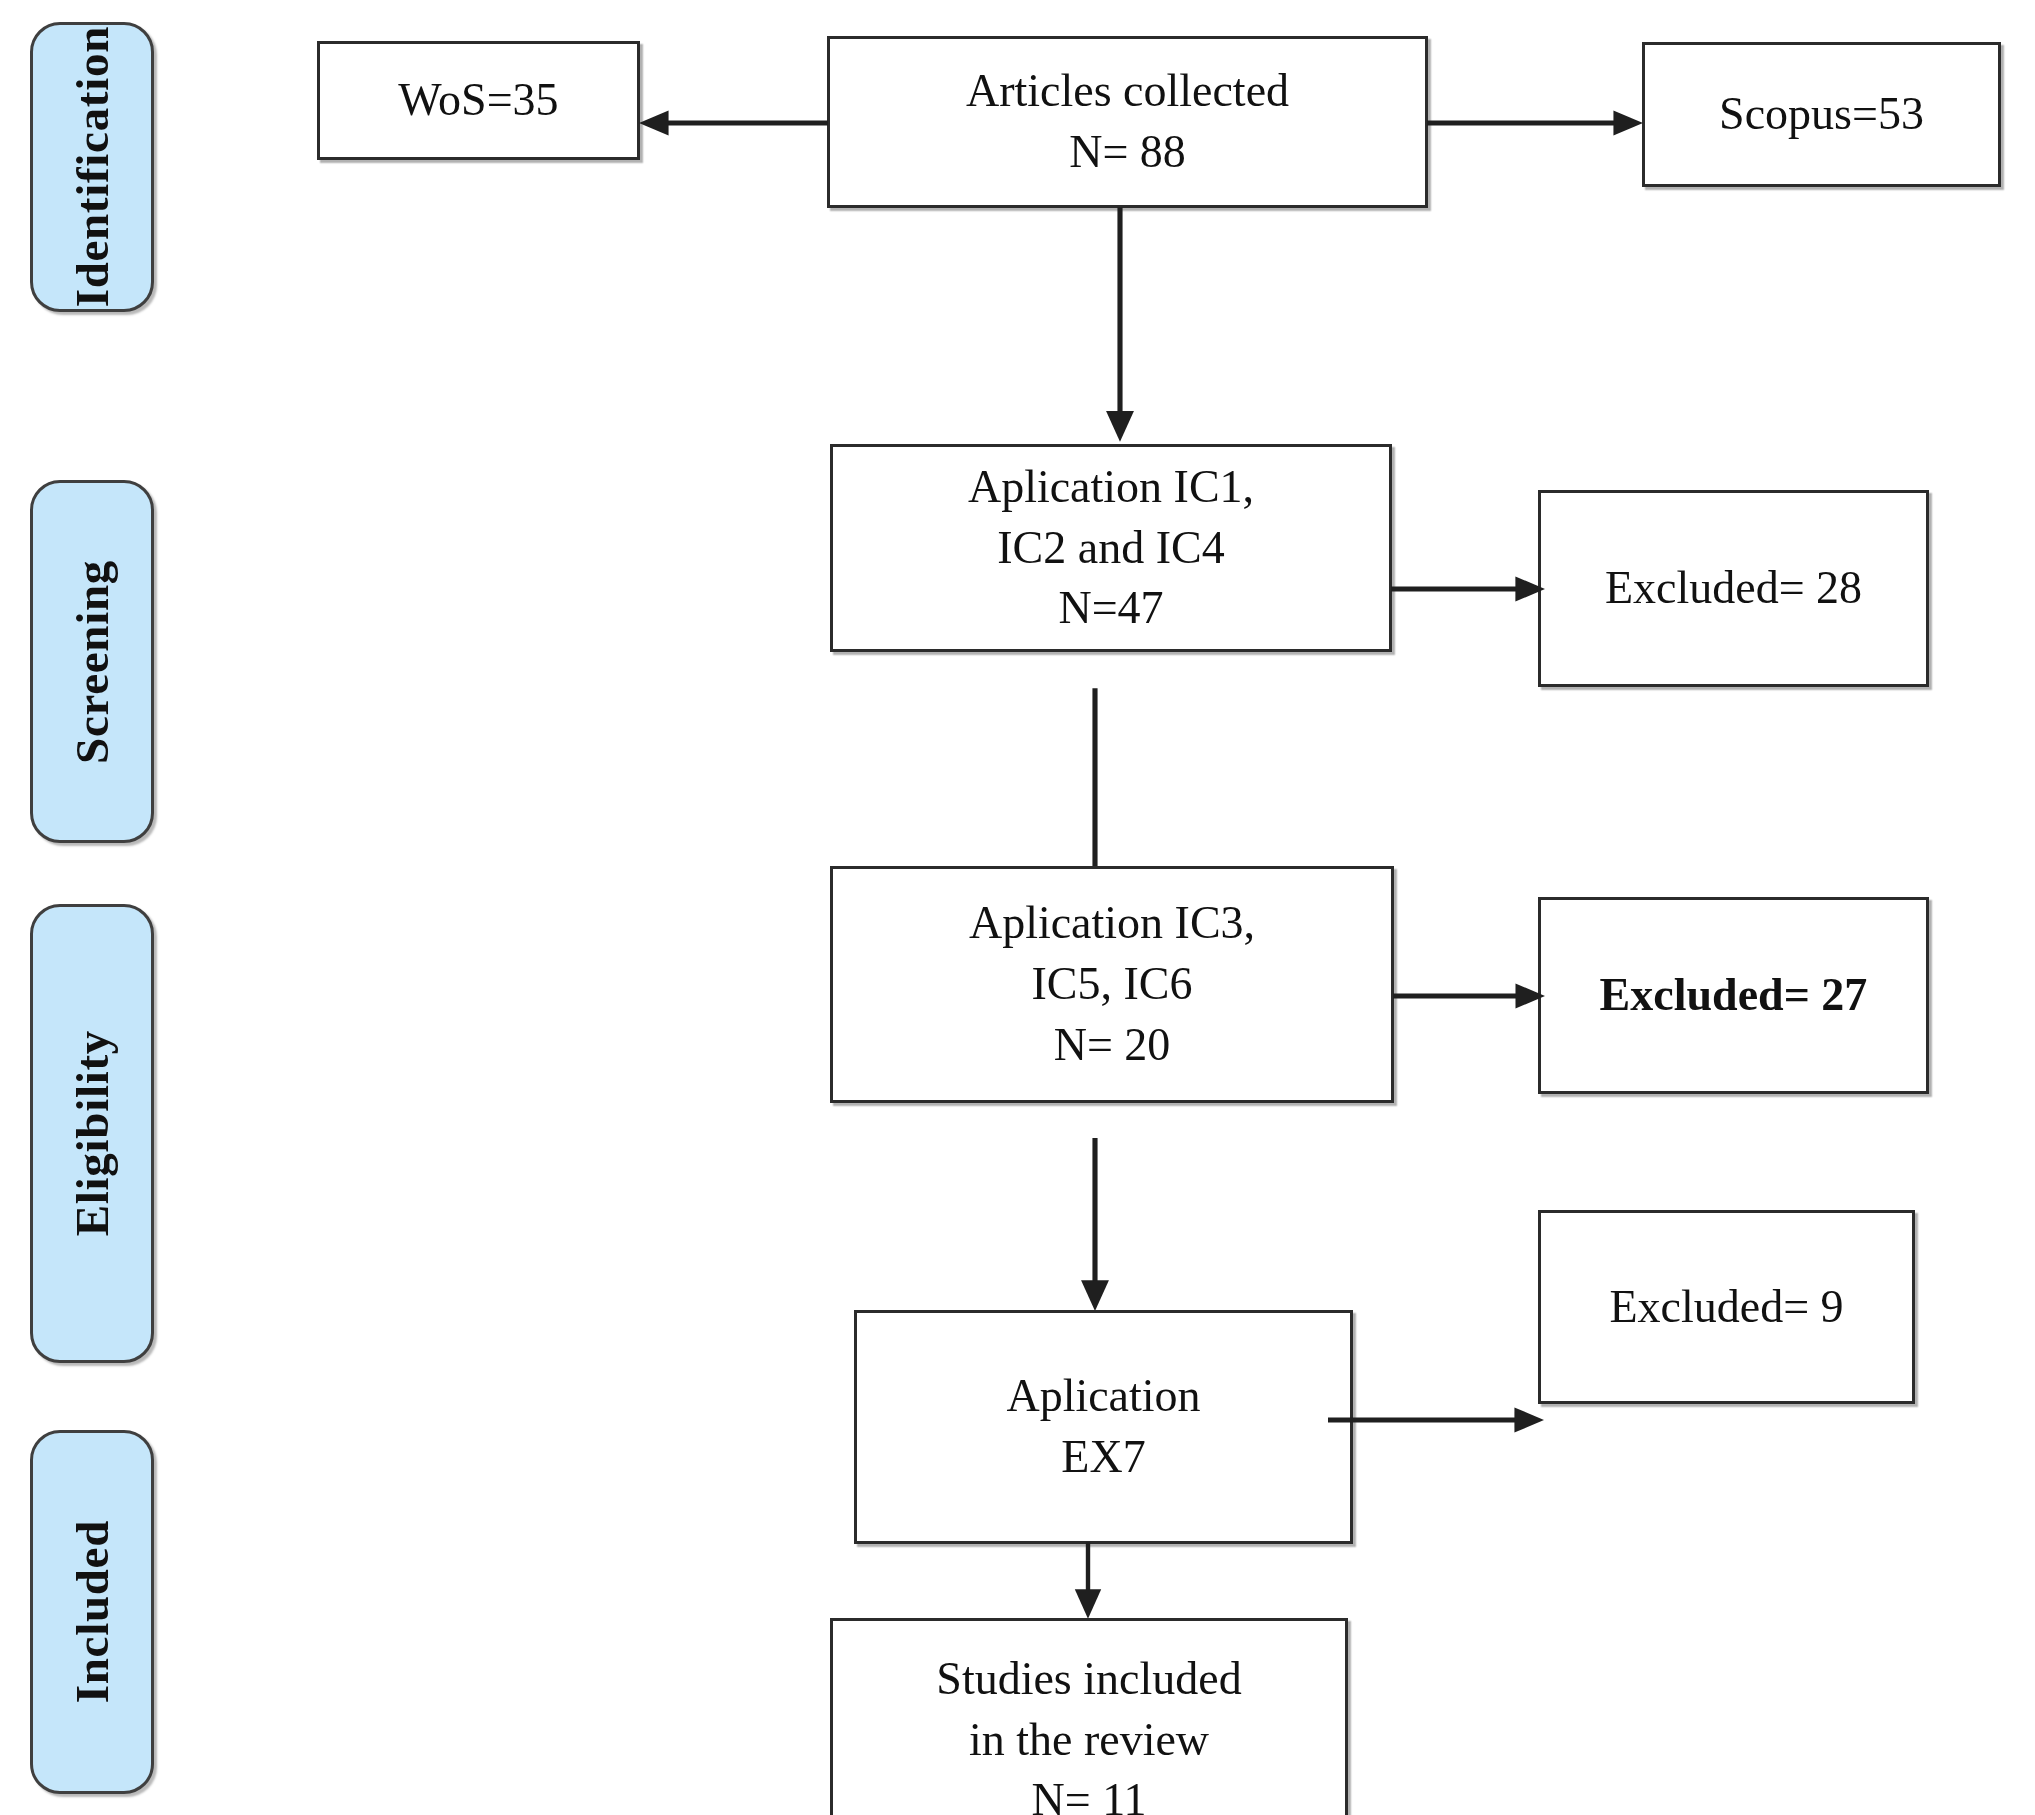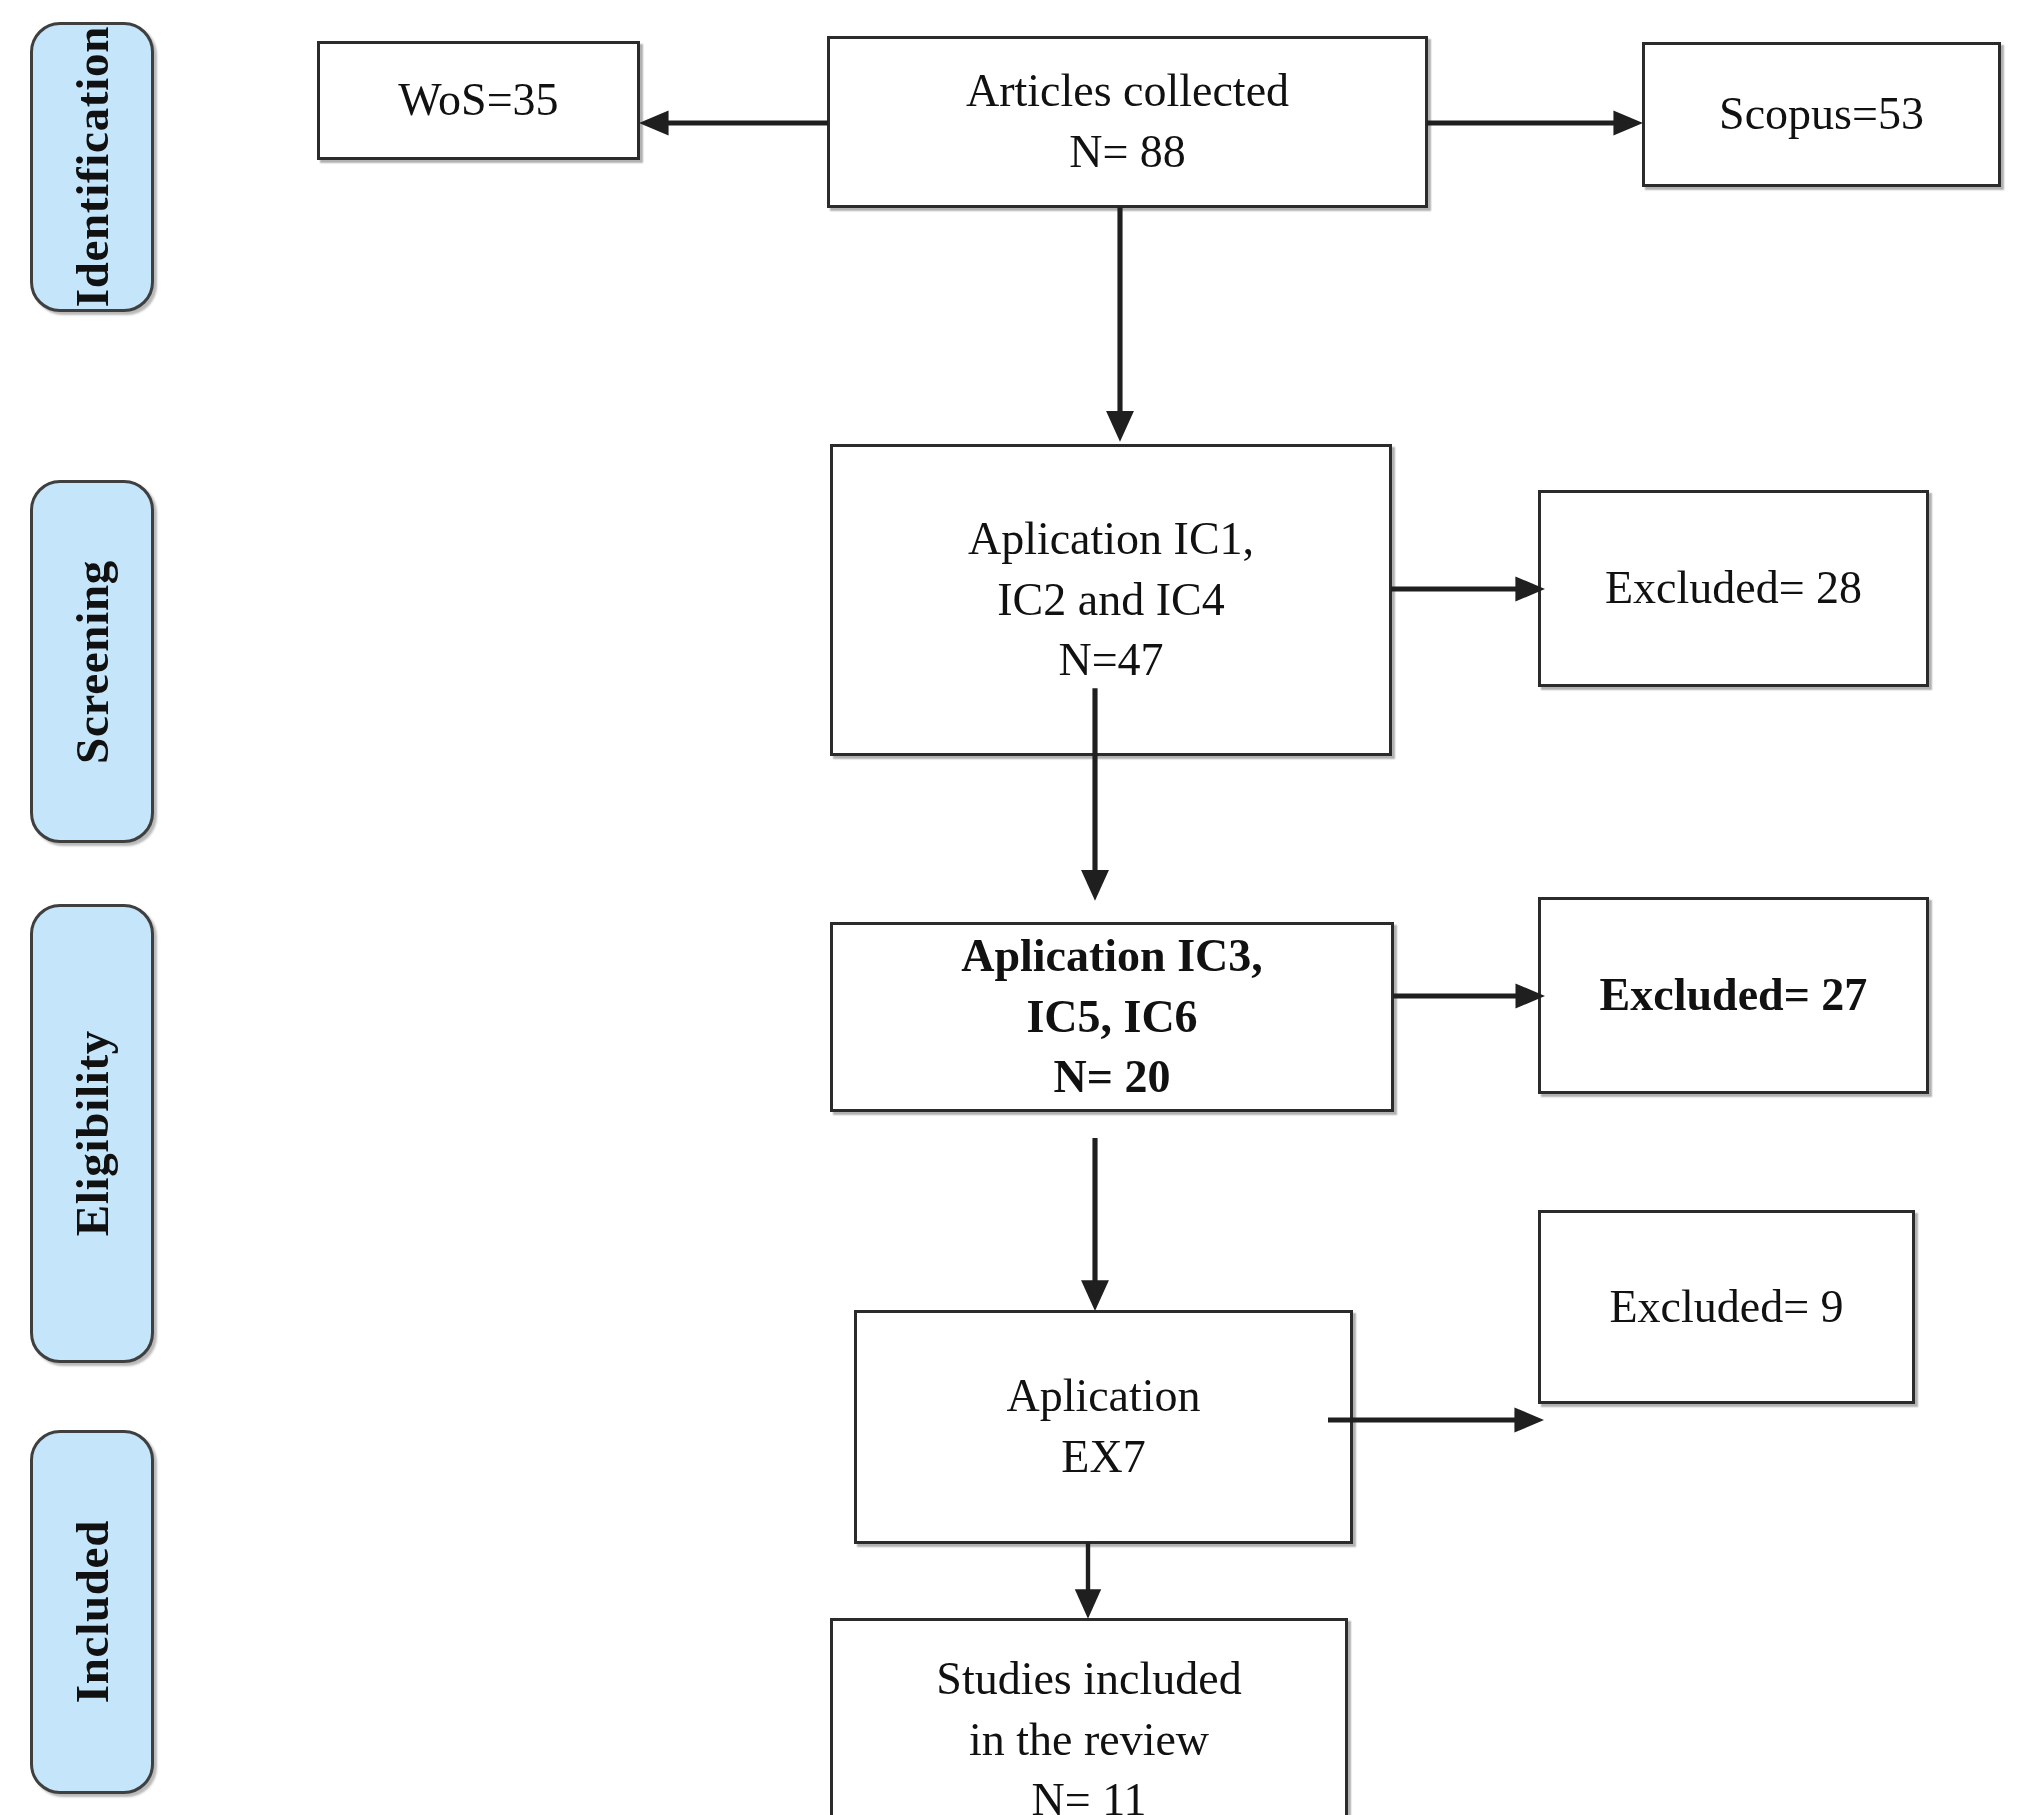--- a/index.html
+++ b/index.html
@@ -120,21 +120,21 @@
     </svg>
   </div>
 
   <div class="conn" style="left:1098px; top:206px; width:44px; height:237px;">
     <svg width="44" height="237" viewBox="0 0 60 320">
       <line x1="30" y1="0" x2="30" y2="288" stroke-width="7"></line>
       <polygon points="30,320 11,278 49,278" fill="#1f1f1f" stroke="none"></polygon>
     </svg>
   </div>
 
-  <div class="box" style="left:830px; top:444px; width:562px; height:312px;align-items:center;">
+  <div class="box" style="left:830px; top:444px; width:562px; height:208px;align-items:center;">
     <span class="box-text">Aplication IC1,
 IC2 and IC4
 N=47</span>
   </div>
 
   <div class="box" style="left:1538px; top:490px; width:391px; height:197px;">
     <span class="box-text">Excluded= 28</span>
   </div>
 
   <div class="conn" style="left:1391px; top:574px; width:154px; height:30px;">
@@ -144,21 +144,21 @@
     </svg>
   </div>
 
   <div class="conn" style="left:1073px; top:687px; width:44px; height:215px;">
     <svg width="44" height="215" viewBox="0 0 60 290">
       <line x1="30" y1="0" x2="30" y2="258" stroke-width="7"></line>
       <polygon points="30,290 11,248 49,248" fill="#1f1f1f" stroke="none"></polygon>
     </svg>
   </div>
 
-  <div class="box" style="left:830px; top:922px; width:564px; height:190px;font-weight:bold;">
+  <div class="box" style="left:830px; top:866px; width:564px; height:237px;">
     <span class="box-text">Aplication IC3,
 IC5, IC6
 N= 20</span>
   </div>
 
   <div class="box" style="left:1538px; top:897px; width:391px; height:197px;font-weight:bold;">
     <span class="box-text">Excluded= 27</span>
   </div>
 
   <div class="conn" style="left:1393px; top:981px; width:152px; height:30px;">

